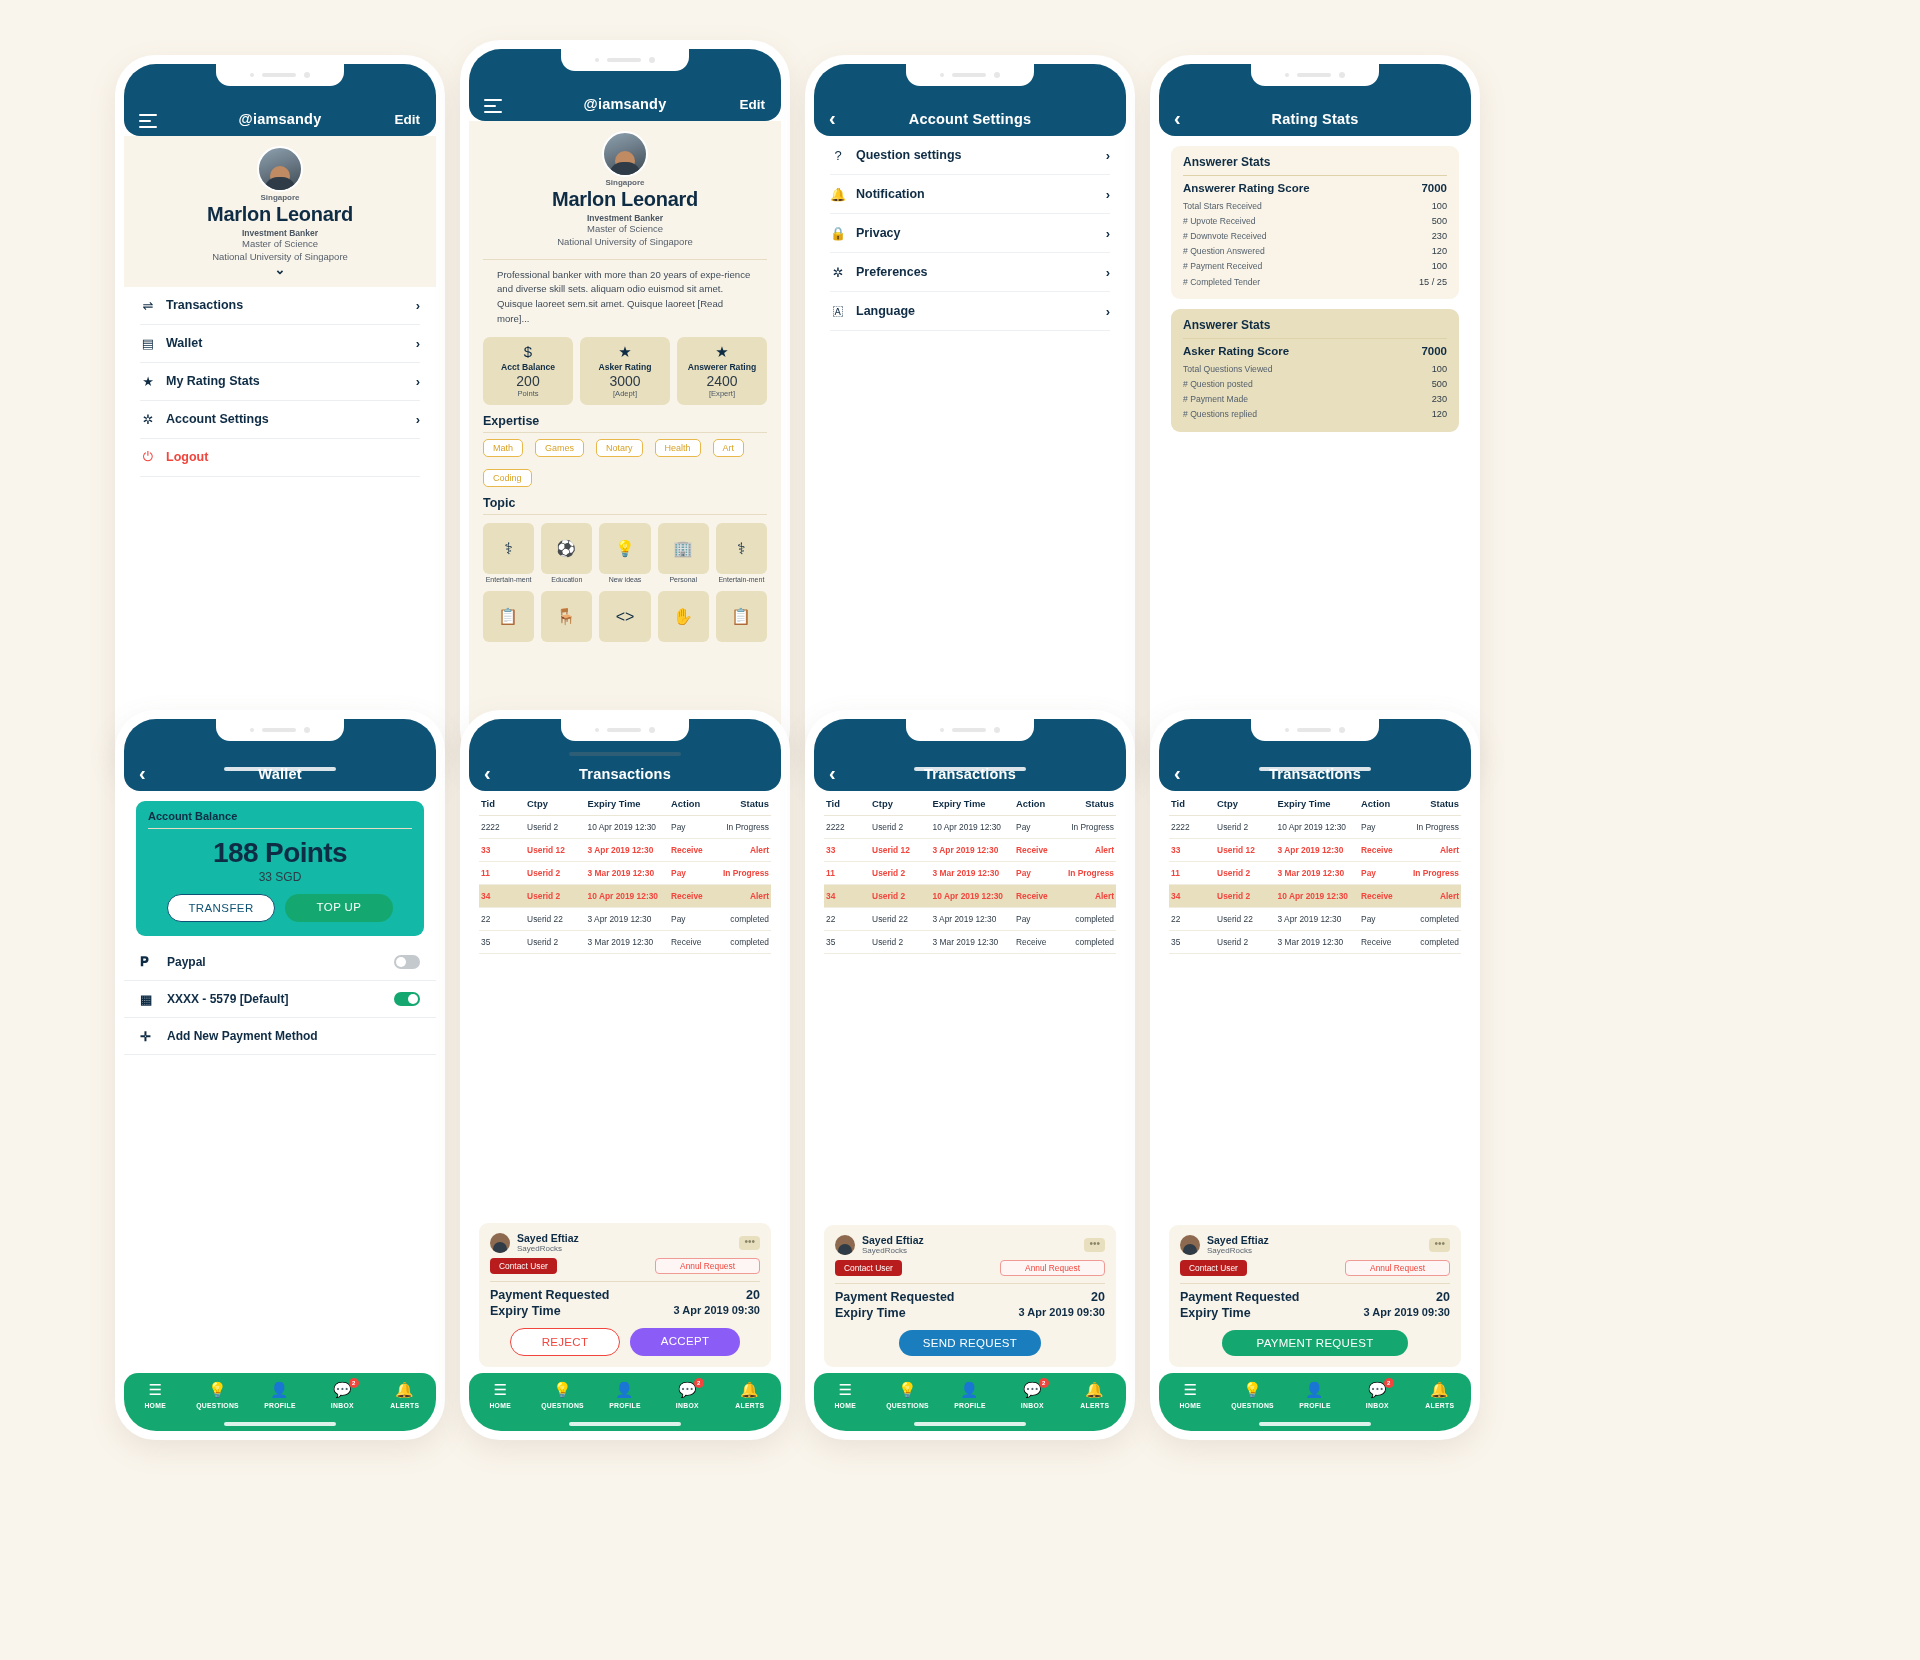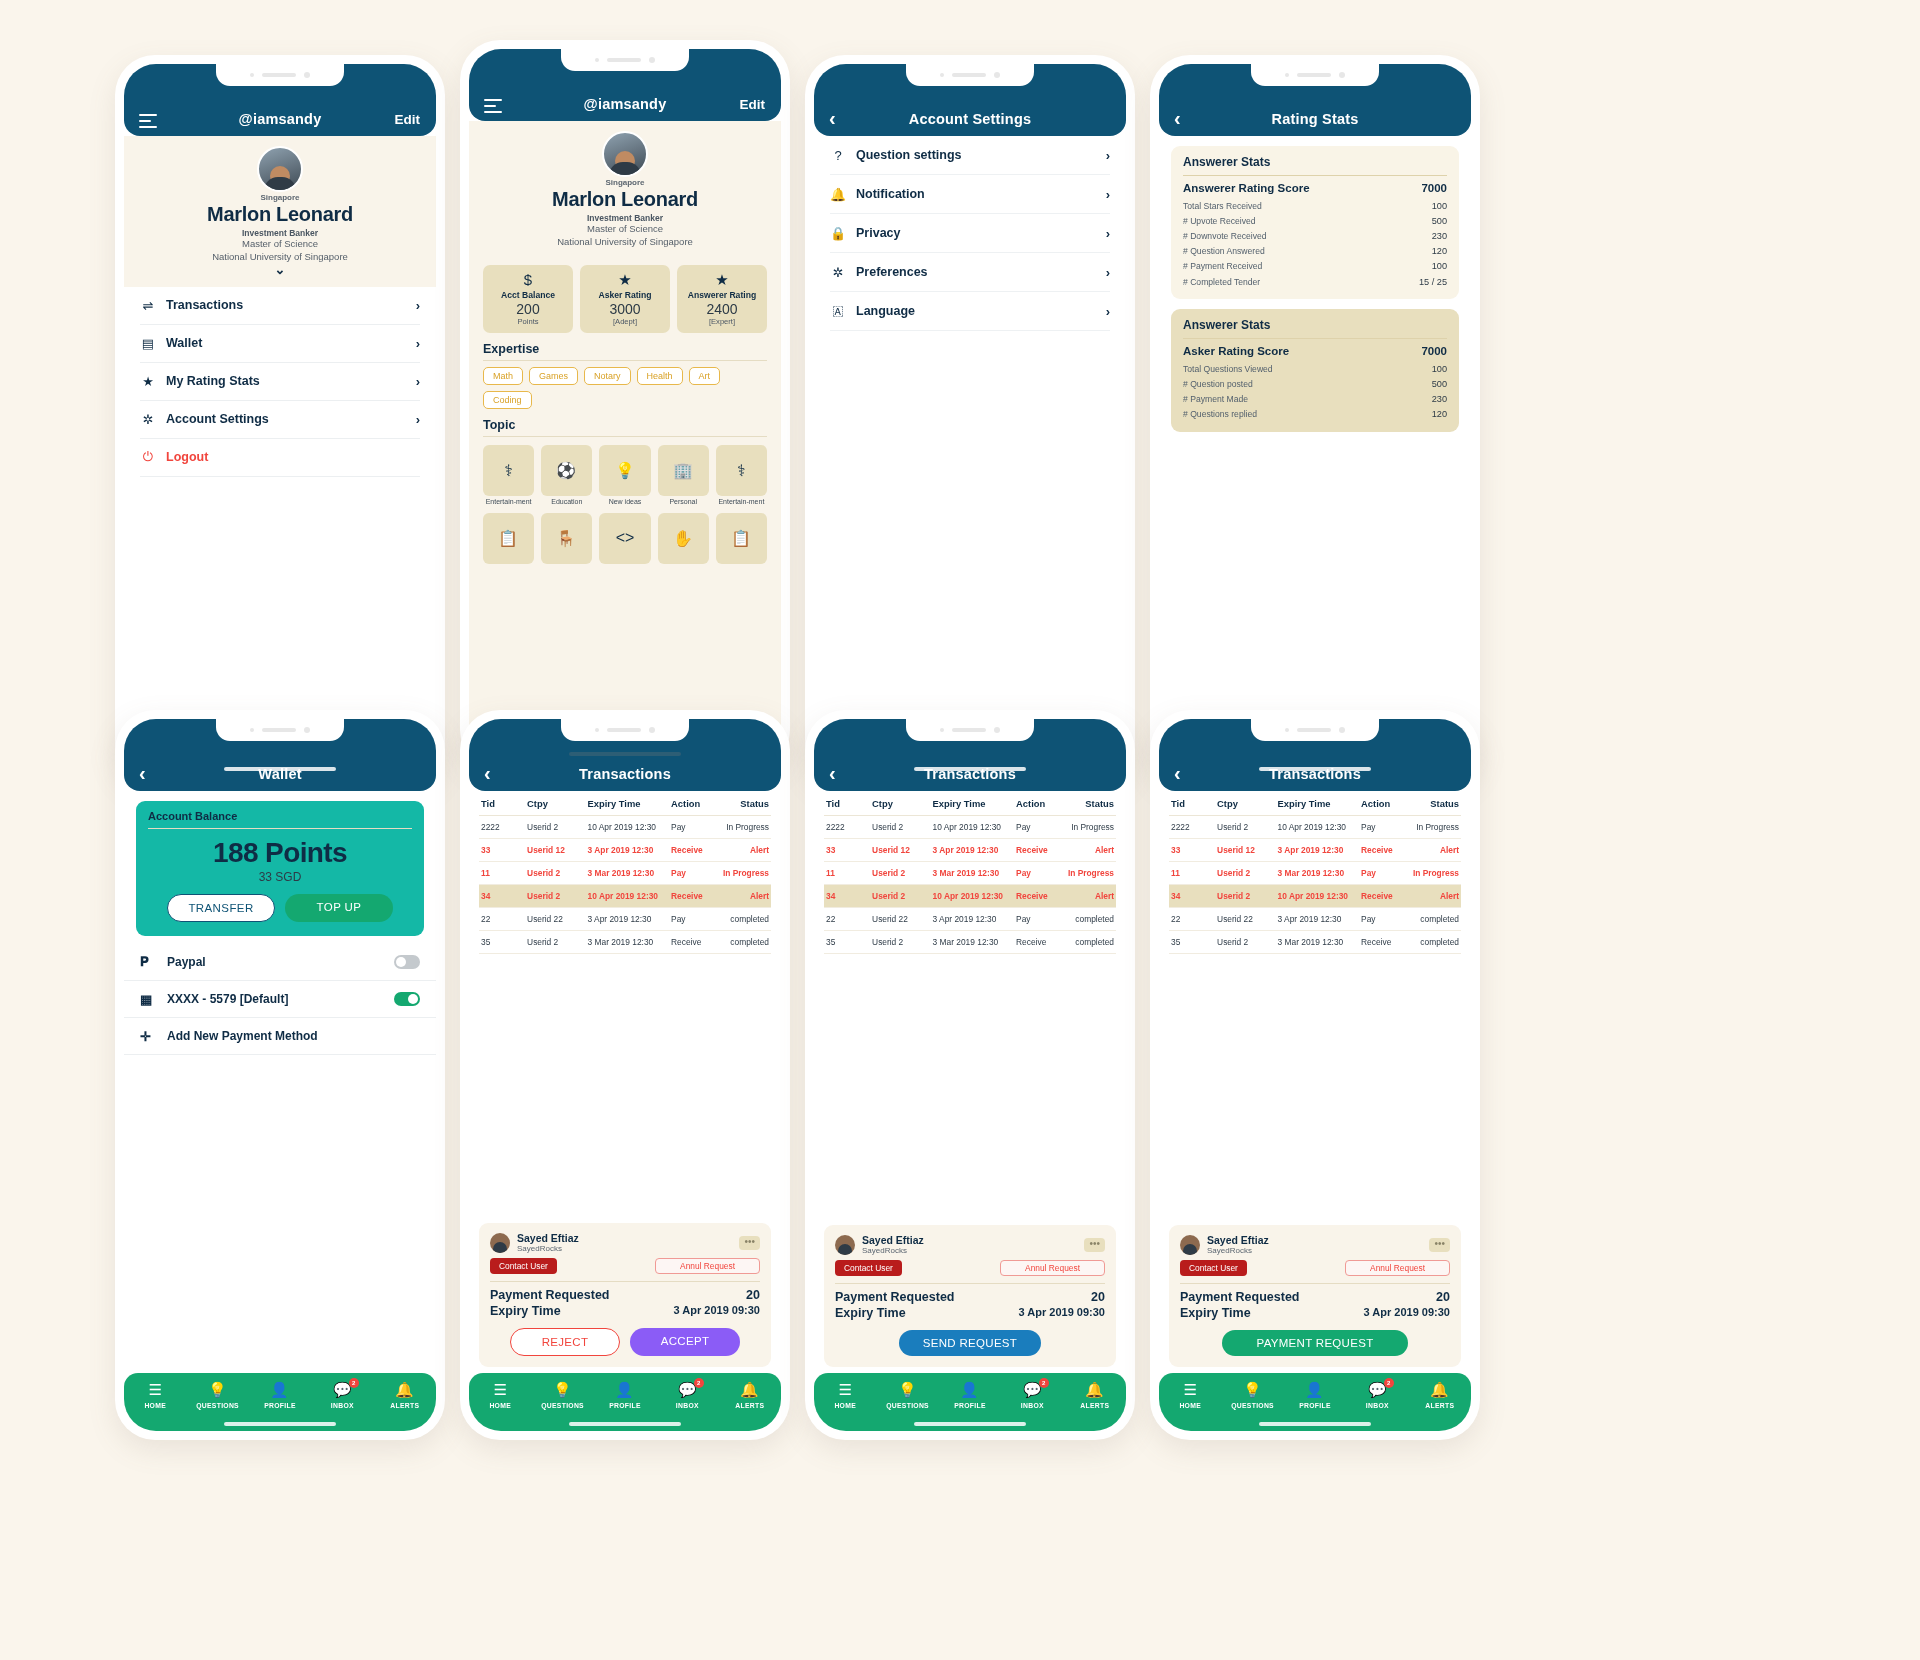--- a/index.html
+++ b/index.html
@@ -117,21 +117,21 @@
   .statcard {
     flex:1; background:#e8dfbe; border-radius:7px; padding:7px 2px 7px; text-align:center;
   }
   .statcard .sico { font-size:15px; color:#0f2c45; line-height:1; margin-bottom:3px; }
   .statcard .slab { font-size:8.6px; font-weight:bold; color:#0f2c45; }
   .statcard .sval { font-size:14px; color:#2c3a46; margin-top:1px; }
   .statcard .ssub { font-size:7.6px; color:#4c5866; }
 
   .sectitle { font-size:12.5px; font-weight:bold; color:#0f2c45; padding:9px 14px 4px; }
   .secline { height:1px; background:#e5dcc3; margin:0 14px 6px; }
-  .chips { display:flex; flex-wrap:wrap; gap:6px; padding:0 14px;align-items:flex-end; }
+  .chips { display:flex; flex-wrap:wrap; gap:12px; padding:0 14px;align-items:flex-end; }
   .chip {
     border:1px solid #e8b84b; color:#d9a227; border-radius:5px;
     font-size:9px; padding:3px 9px; cursor:pointer; background:#fff;
   }
   .topicgrid { display:grid; grid-template-columns:repeat(5,1fr); gap:7px; padding:2px 14px 0; }
   .topic { text-align:center; }
   .topic .tile {
     width:100%; aspect-ratio:1/1; background:#e8dfbe; border-radius:6px;
     display:flex; align-items:center; justify-content:center; color:#0f2c45; font-size:16px;
   }
@@ -305,20 +305,21 @@
       </div>
       <div class="body" style="background:#f9f4ea;">
         <div class="profhead">
           <div class="avatar"></div>
           <div class="loc">Singapore</div>
           <div class="pname">Marlon Leonard</div>
           <div class="ptitle">Investment Banker</div>
           <div class="pline">Master of Science</div>
           <div class="pline">National University of Singapore</div>
         </div>
+        <div class="bio">Professional banker with more than 20 years of expe-rience and diverse skill sets. aliquam odio euismod sit amet. Quisque laoreet sem.sit amet. Quisque laoreet [Read more]...</div>
         <div class="statrow">
           <div class="statcard">
             <div class="sico">$</div>
             <div class="slab">Acct Balance</div>
             <div class="sval">200</div>
             <div class="ssub">Points</div>
           </div>
           <div class="statcard">
             <div class="sico">★</div>
             <div class="slab">Asker Rating</div>

